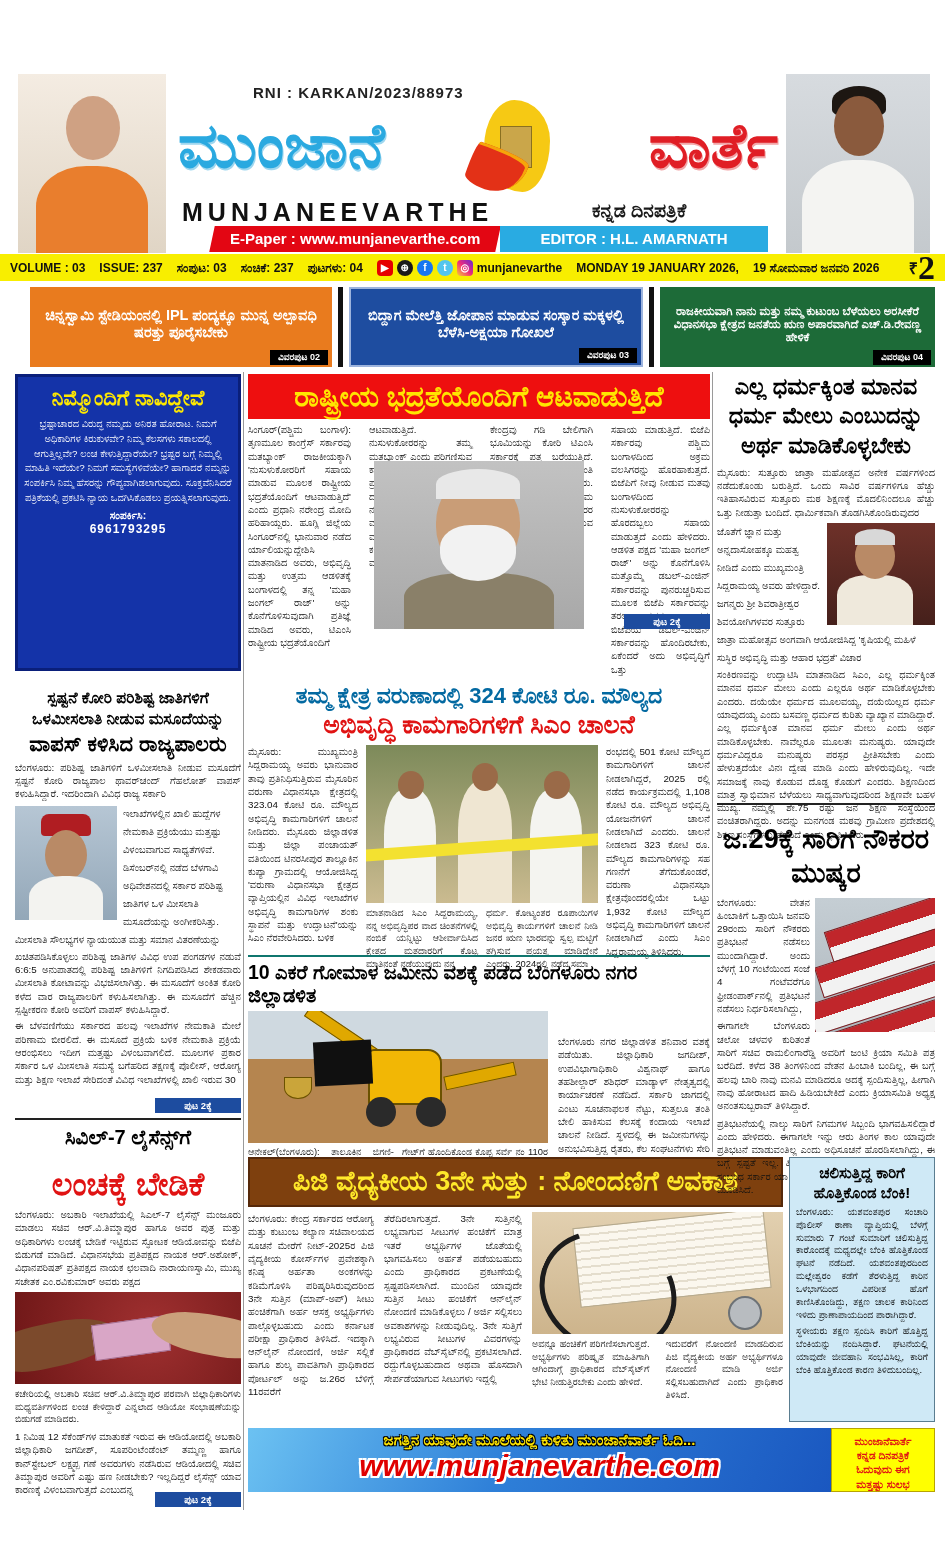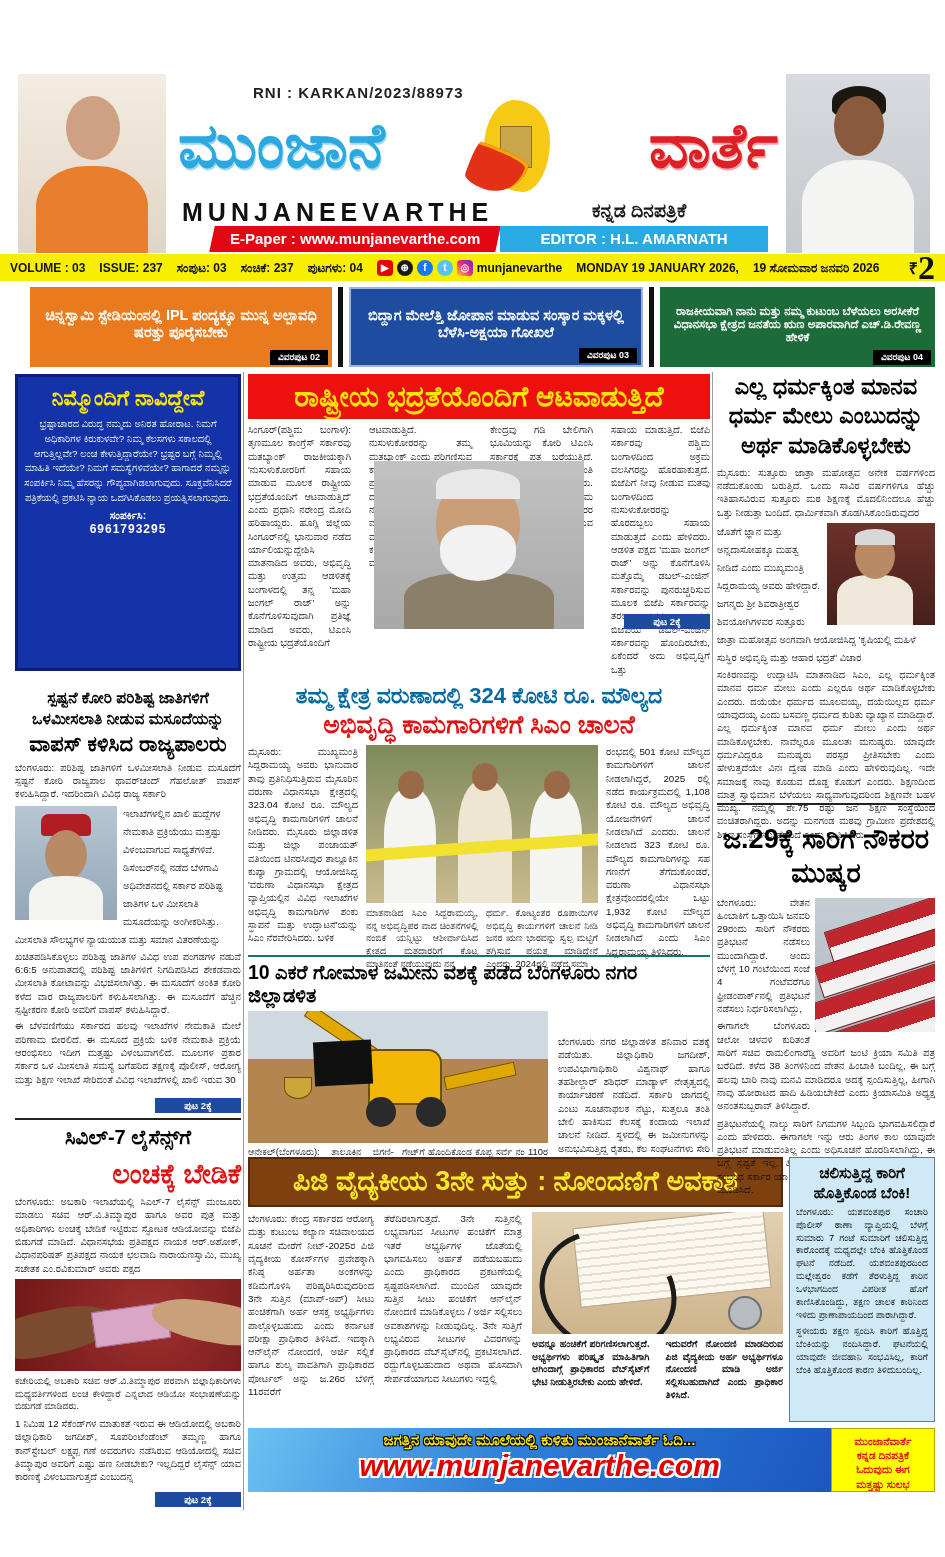--- a/index.html
+++ b/index.html
@@ -68,21 +68,21 @@
   .gov{left:15px;top:688px;width:226px;height:425px;}
   .gov .h1{font-size:15.5px;font-weight:bold;text-align:center;line-height:1.35;}
   .gov .h2{font-size:21px;font-weight:bold;text-align:center;margin-top:2px;}
   .govph{float:left;width:102px;height:114px;margin:3px 6px 2px 0;background:linear-gradient(#b6c6d4,#93a7b8);position:relative;overflow:hidden;}
   .govph .cap-red{position:absolute;left:26px;top:8px;width:50px;height:22px;background:#b01d22;border-radius:8px 8px 4px 4px;}
   .govph .head{position:absolute;left:30px;top:24px;width:42px;height:50px;background:#b98a66;border-radius:50%;}
   .govph .torso{position:absolute;left:14px;top:70px;width:74px;height:46px;background:#f3f3f0;border-radius:45% 45% 0 0;}
 
   .bribe{left:15px;top:1118px;width:226px;height:395px;border-top:2px solid #222;padding-top:6px;box-sizing:border-box;}
   .bribe .h1{font-size:20px;font-weight:bold;text-align:center;}
-  .bribe .h2{font-size:27px;font-weight:bold;text-align:right;color:#e01313;margin-top:10px;}
+  .bribe .h2{font-size:32px;font-weight:bold;text-align:center;color:#e01313;margin-top:17px;}
   .moneyph{width:226px;height:92px;margin:4px 0;background:radial-gradient(circle at 60% 40%,#a03030,#6e1717);position:relative;overflow:hidden;}
   .moneyph .hand1{position:absolute;left:-18px;top:30px;width:120px;height:44px;background:#7c4a2c;border-radius:40% 60% 60% 40%;transform:rotate(-12deg);}
   .moneyph .hand2{position:absolute;right:-20px;top:22px;width:110px;height:40px;background:#caa07b;border-radius:60% 40% 40% 60%;transform:rotate(10deg);}
   .moneyph .note{position:absolute;left:78px;top:28px;width:74px;height:34px;background:#d9a6c6;border:1px solid #a06a8c;transform:rotate(-8deg);}
 
   
   .mainstory{left:248px;top:372px;width:462px;height:303px;}
   .kicker{height:43px;background:#c6c6c6;border:1px solid #7c7c7c;box-sizing:border-box;font-size:26px;font-weight:bold;text-align:center;line-height:40px;color:#000;}
   .redline{height:45px;background:#ee0f0f;margin-top:2px;font-size:28px;font-weight:bold;text-align:center;line-height:45px;color:#ffe600;}
   .msbody{position:relative;height:206px;margin-top:4px;display:flex;gap:18px;}
@@ -126,21 +126,21 @@
 
   .pgbanner{left:248px;top:1157px;width:535px;height:50px;background:#7e400e;border:2px solid #56290a;box-sizing:border-box;color:#ffe92a;font-size:27px;font-weight:bold;text-align:center;line-height:44px;}
   .pgbody{left:248px;top:1212px;width:535px;height:210px;display:flex;gap:10px;}
   .pgbody .p1{flex:0 0 126px;}
   .pgbody .p2{flex:0 0 138px;}
   .pgbody .pr{flex:1 1 auto;}
   .stethph{width:100%;height:122px;background:linear-gradient(#e2d0b0,#cdb astronomical);background:linear-gradient(#e2d0b0,#cdb48c);position:relative;overflow:hidden;}
   .stethph .book{position:absolute;left:44px;top:6px;width:190px;height:78px;background:repeating-linear-gradient(#fbf7ee 0 6px,#e4ddcd 6px 8px);transform:rotate(-6deg);border:1px solid #b4a98e;}
   .stethph .tube{position:absolute;left:6px;top:20px;width:130px;height:110px;border:5px solid #1c1c1c;border-radius:50%;border-top-color:transparent;transform:rotate(24deg);}
   .stethph .chest{position:absolute;left:196px;top:84px;width:30px;height:30px;background:#b8bcc0;border:2px solid #6d7276;border-radius:50%;}
-  .pgcaps{display:flex;gap:16px;margin-top:4px;font-weight:bold;}
+  .pgcaps{display:flex;gap:16px;margin-top:4px;}
   .pgcaps>div{flex:1;}
 
   .webbanner{left:248px;top:1428px;width:687px;height:64px;display:flex;}
   .wbmain{flex:1 1 auto;background:linear-gradient(115deg,#6cc2f2 0%,#2e7fd8 45%,#1a57c0 100%);position:relative;overflow:hidden;text-align:center;padding-top:3px;box-sizing:border-box;}
   .wbline{font-size:15px;font-weight:bold;color:#ffe600;text-shadow:1px 1px 0 #000,-1px -1px 0 #000,1px -1px 0 #000,-1px 1px 0 #000;}
   .wburl{font-size:30px;font-weight:bold;font-style:italic;color:#e00000;text-shadow:2px 2px 0 #fff,-2px -2px 0 #fff,2px -2px 0 #fff,-2px 2px 0 #fff;line-height:1.1;}
   .wbside{flex:0 0 104px;background:#ffff00;border:1px solid #b8a400;box-sizing:border-box;text-align:center;padding-top:5px;}
   .wbside div{color:#e01313;font-size:10.5px;font-weight:bold;line-height:1.35;}
 
   

